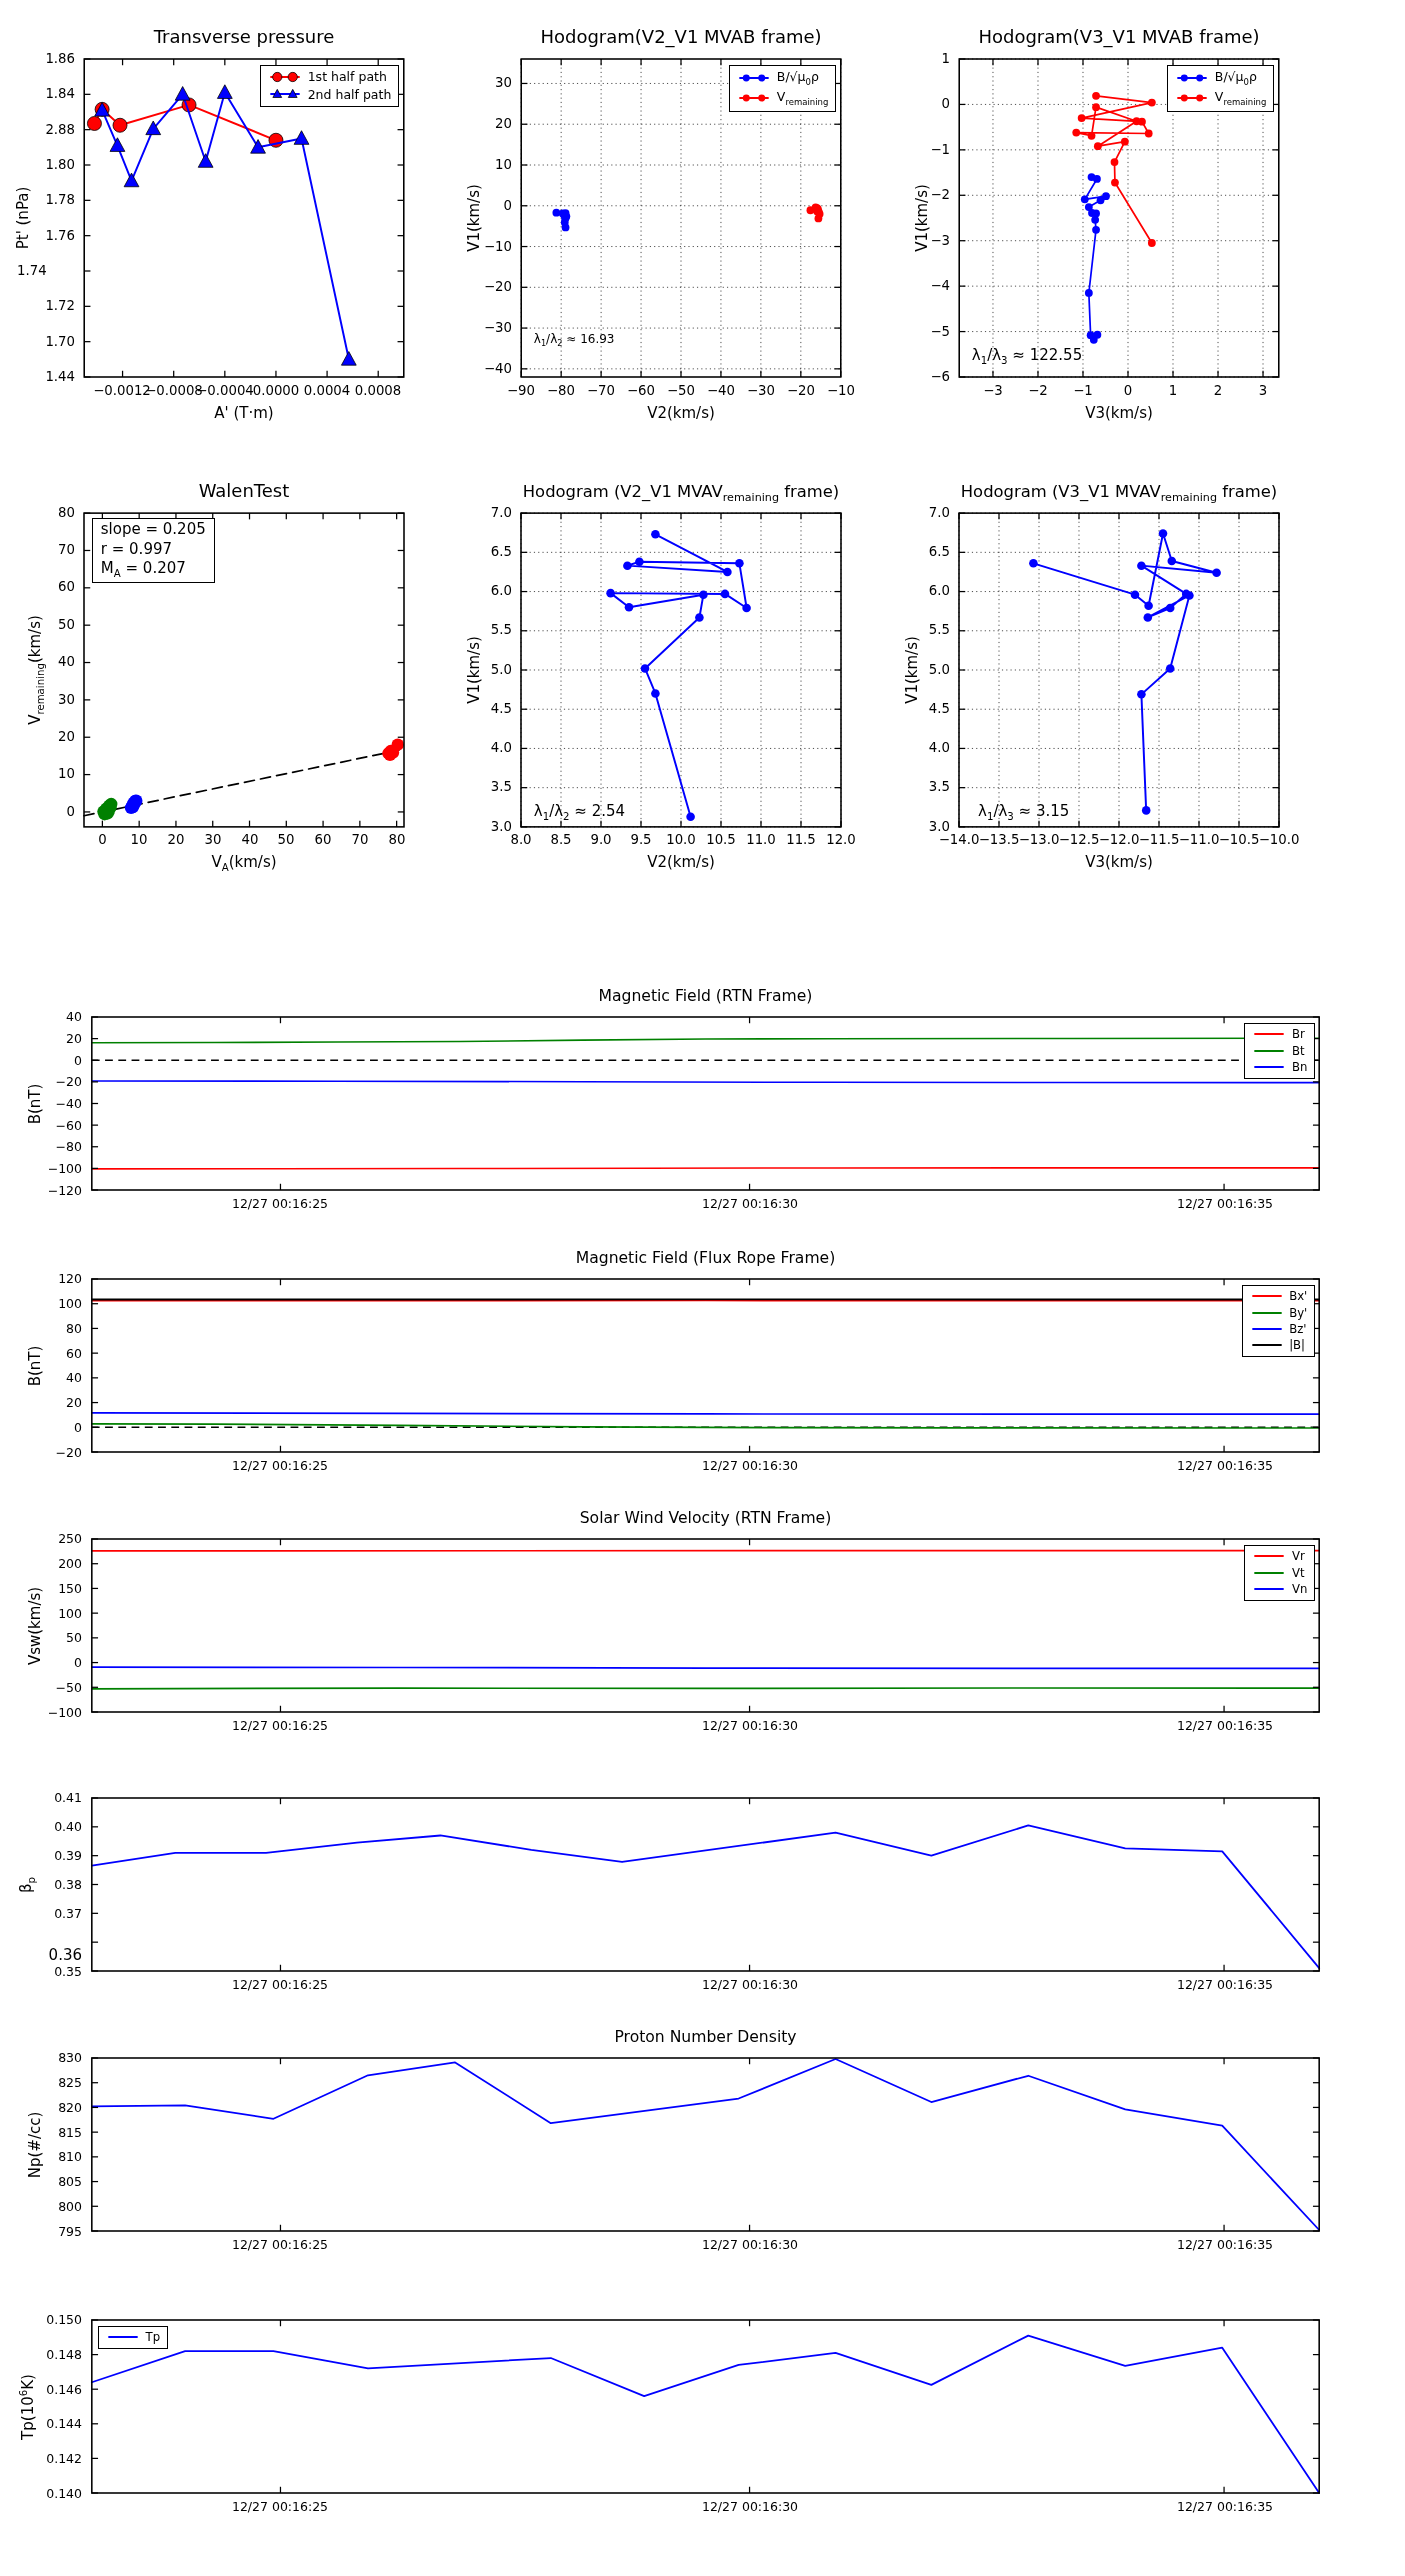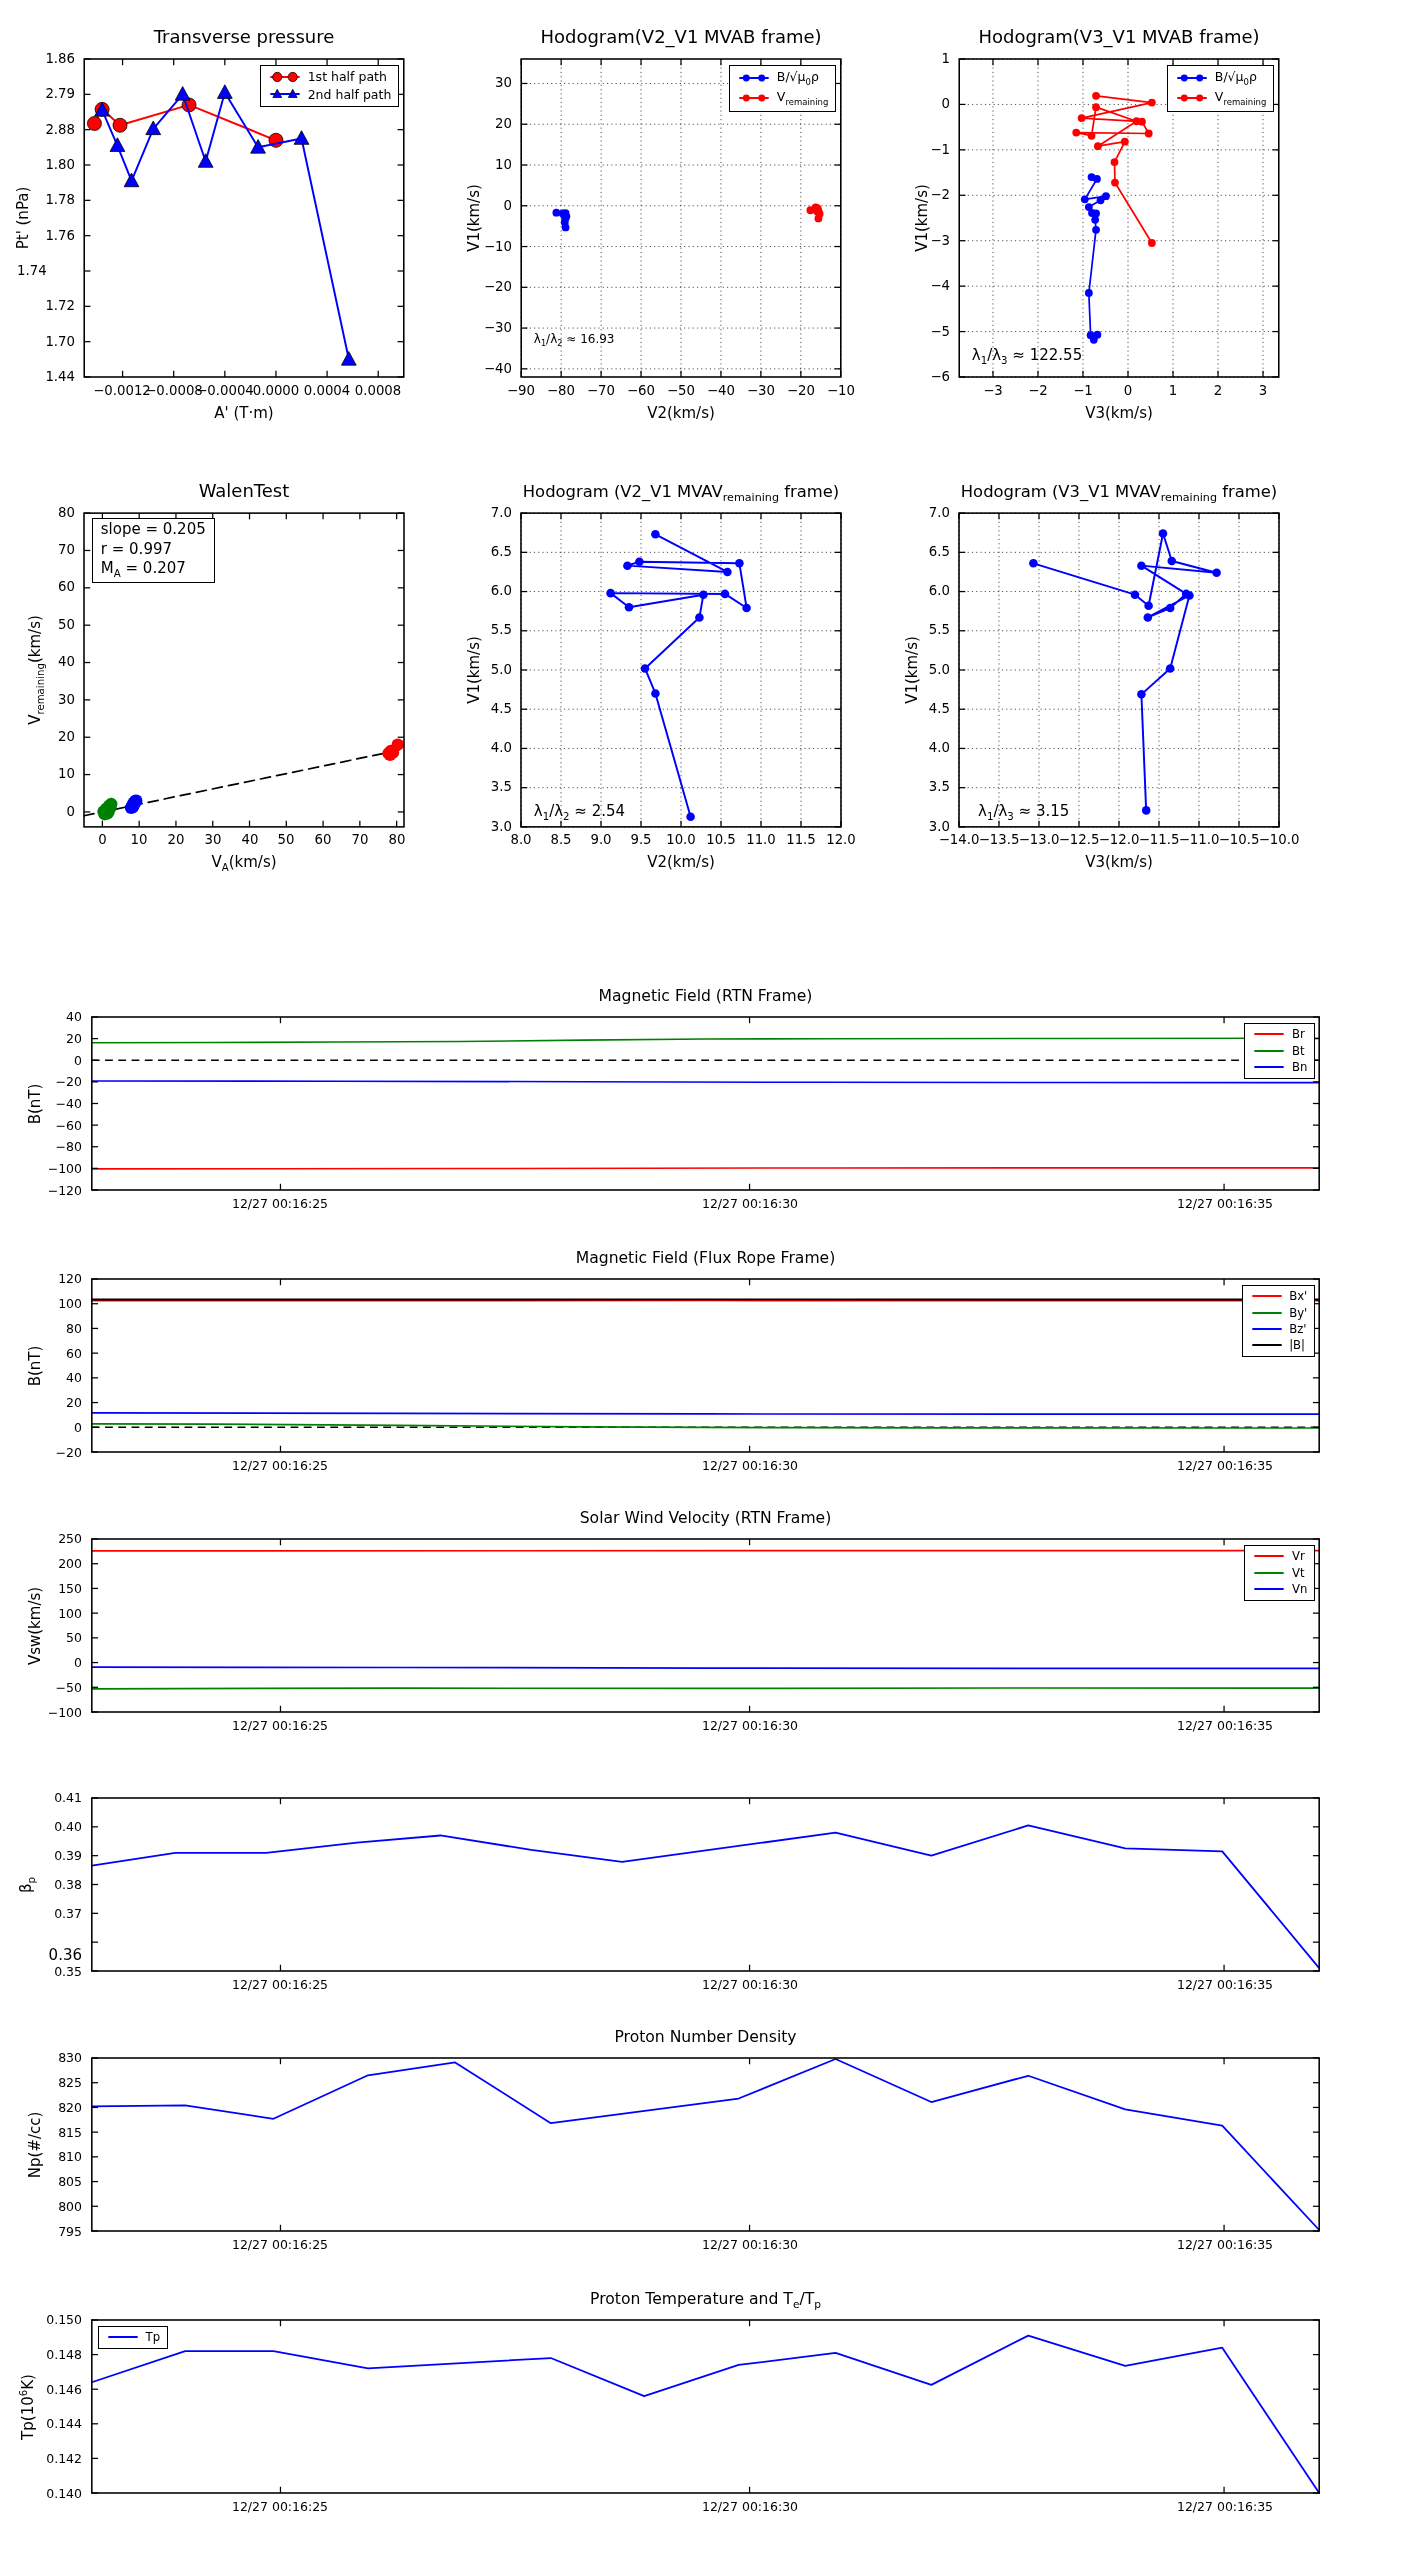--- a/index.html
+++ b/index.html
@@ -84,21 +84,21 @@
       <div style="position: absolute; left: 243px; top: 324px; transform: translateX(-50%); font-size: 13.3px; white-space: nowrap;">0.0004</div>
       <div style="position: absolute; left: 294px; top: 324px; transform: translateX(-50%); font-size: 13.3px; white-space: nowrap;">0.0008</div>
       <div style="position: absolute; left: -67px; width: 58px; text-align: right; top: 310px; font-size: 13.3px;">1.44</div>
       <div style="position: absolute; left: -67px; width: 58px; text-align: right; top: 275px; font-size: 13.3px;">1.70</div>
       <div style="position: absolute; left: -67px; width: 58px; text-align: right; top: 239px; font-size: 13.3px;">1.72</div>
       <div style="position: absolute; left: -67px; width: 58px; top: 204px; font-size: 13.3px;">1.74</div>
       <div style="position: absolute; left: -67px; width: 58px; text-align: right; top: 169px; font-size: 13.3px;">1.76</div>
       <div style="position: absolute; left: -67px; width: 58px; text-align: right; top: 133px; font-size: 13.3px;">1.78</div>
       <div style="position: absolute; left: -67px; width: 58px; text-align: right; top: 98px; font-size: 13.3px;">1.80</div>
       <div style="position: absolute; left: -67px; width: 58px; text-align: right; top: 63px; font-size: 13.3px;">2.88</div>
-      <div style="position: absolute; left: -67px; width: 58px; text-align: right; top: 27px; font-size: 13.3px;">2.79</div>
+      <div style="position: absolute; left: -67px; width: 58px; text-align: right; top: 27px; font-size: 13.3px;">1.84</div>
       <div style="position: absolute; left: -67px; width: 58px; text-align: right; top: -8.2px; font-size: 13.3px;">1.86</div>
       <div class="ptitle" style="position: absolute; left: 0px; width: 320px; text-align: center; top: -33px; font-size: 18px;">Transverse pressure</div>
       <div class="xlab" style="position: absolute; left: 0px; width: 320px; text-align: center; top: 345px; font-size: 15px;">A' (T·m)</div>
       <div class="ylab" style="position: absolute; left: -61px; top: 159px; transform: translate(-50%, -50%) rotate(-90deg); font-size: 15px;">Pt' (nPa)</div>
       <div class="legend" style="position: absolute; font-size: 12.5px; gap: 2.3px; right: 4.7px; top: 5.5px;">
         <div class="lrow">
           <svg width="34" height="14" viewBox="0 0 44 18">
             <line x1="3" y1="9" x2="41" y2="9" stroke="#ff0000" stroke-width="2.6"></line>
             <circle cx="12" cy="9" r="6" fill="#ff0000" stroke="#000" stroke-width="1"></circle>
             <circle cx="32" cy="9" r="6" fill="#ff0000" stroke="#000" stroke-width="1"></circle>
@@ -981,21 +981,20 @@
       </svg>
       <div style="position: absolute; left: 189px; top: 179px; transform: translateX(-50%); font-size: 12.5px; white-space: nowrap;">12/27 00:16:25</div>
       <div style="position: absolute; left: 659px; top: 179px; transform: translateX(-50%); font-size: 12.5px; white-space: nowrap;">12/27 00:16:30</div>
       <div style="position: absolute; left: 1134px; top: 179px; transform: translateX(-50%); font-size: 12.5px; white-space: nowrap;">12/27 00:16:35</div>
       <div style="position: absolute; left: -67px; width: 58px; text-align: right; top: 166px; font-size: 12.5px;">0.140</div>
       <div style="position: absolute; left: -67px; width: 58px; text-align: right; top: 131px; font-size: 12.5px;">0.142</div>
       <div style="position: absolute; left: -67px; width: 58px; text-align: right; top: 96px; font-size: 12.5px;">0.144</div>
       <div style="position: absolute; left: -67px; width: 58px; text-align: right; top: 62px; font-size: 12.5px;">0.146</div>
       <div style="position: absolute; left: -67px; width: 58px; text-align: right; top: 27px; font-size: 12.5px;">0.148</div>
       <div style="position: absolute; left: -67px; width: 58px; text-align: right; top: -7.7px; font-size: 12.5px;">0.150</div>
-      <div class="ptitle" style="position: absolute; left: 0px; width: 1229px; text-align: center; top: -30px; font-size: 15.6px;">Proton Temperature and T<sub>e</sub>/T<sub>p</sub></div>
       <div class="ylab" style="position: absolute; left: -64px; top: 87px; transform: translate(-50%, -50%) rotate(-90deg); font-size: 15px;">Tp(10<sup>6</sup>K)</div>
       <div class="legend" style="position: absolute; font-size: 11.7px; gap: 2.3px; left: 7px; top: 5.5px;">
         <div class="lrow">
           <svg width="34" height="14" viewBox="0 0 44 18">
             <line x1="3" y1="9" x2="41" y2="9" stroke="#0000ff" stroke-width="2.6"></line>
           </svg>
           <span>Tp</span>
         </div>
       </div>
     </div>

